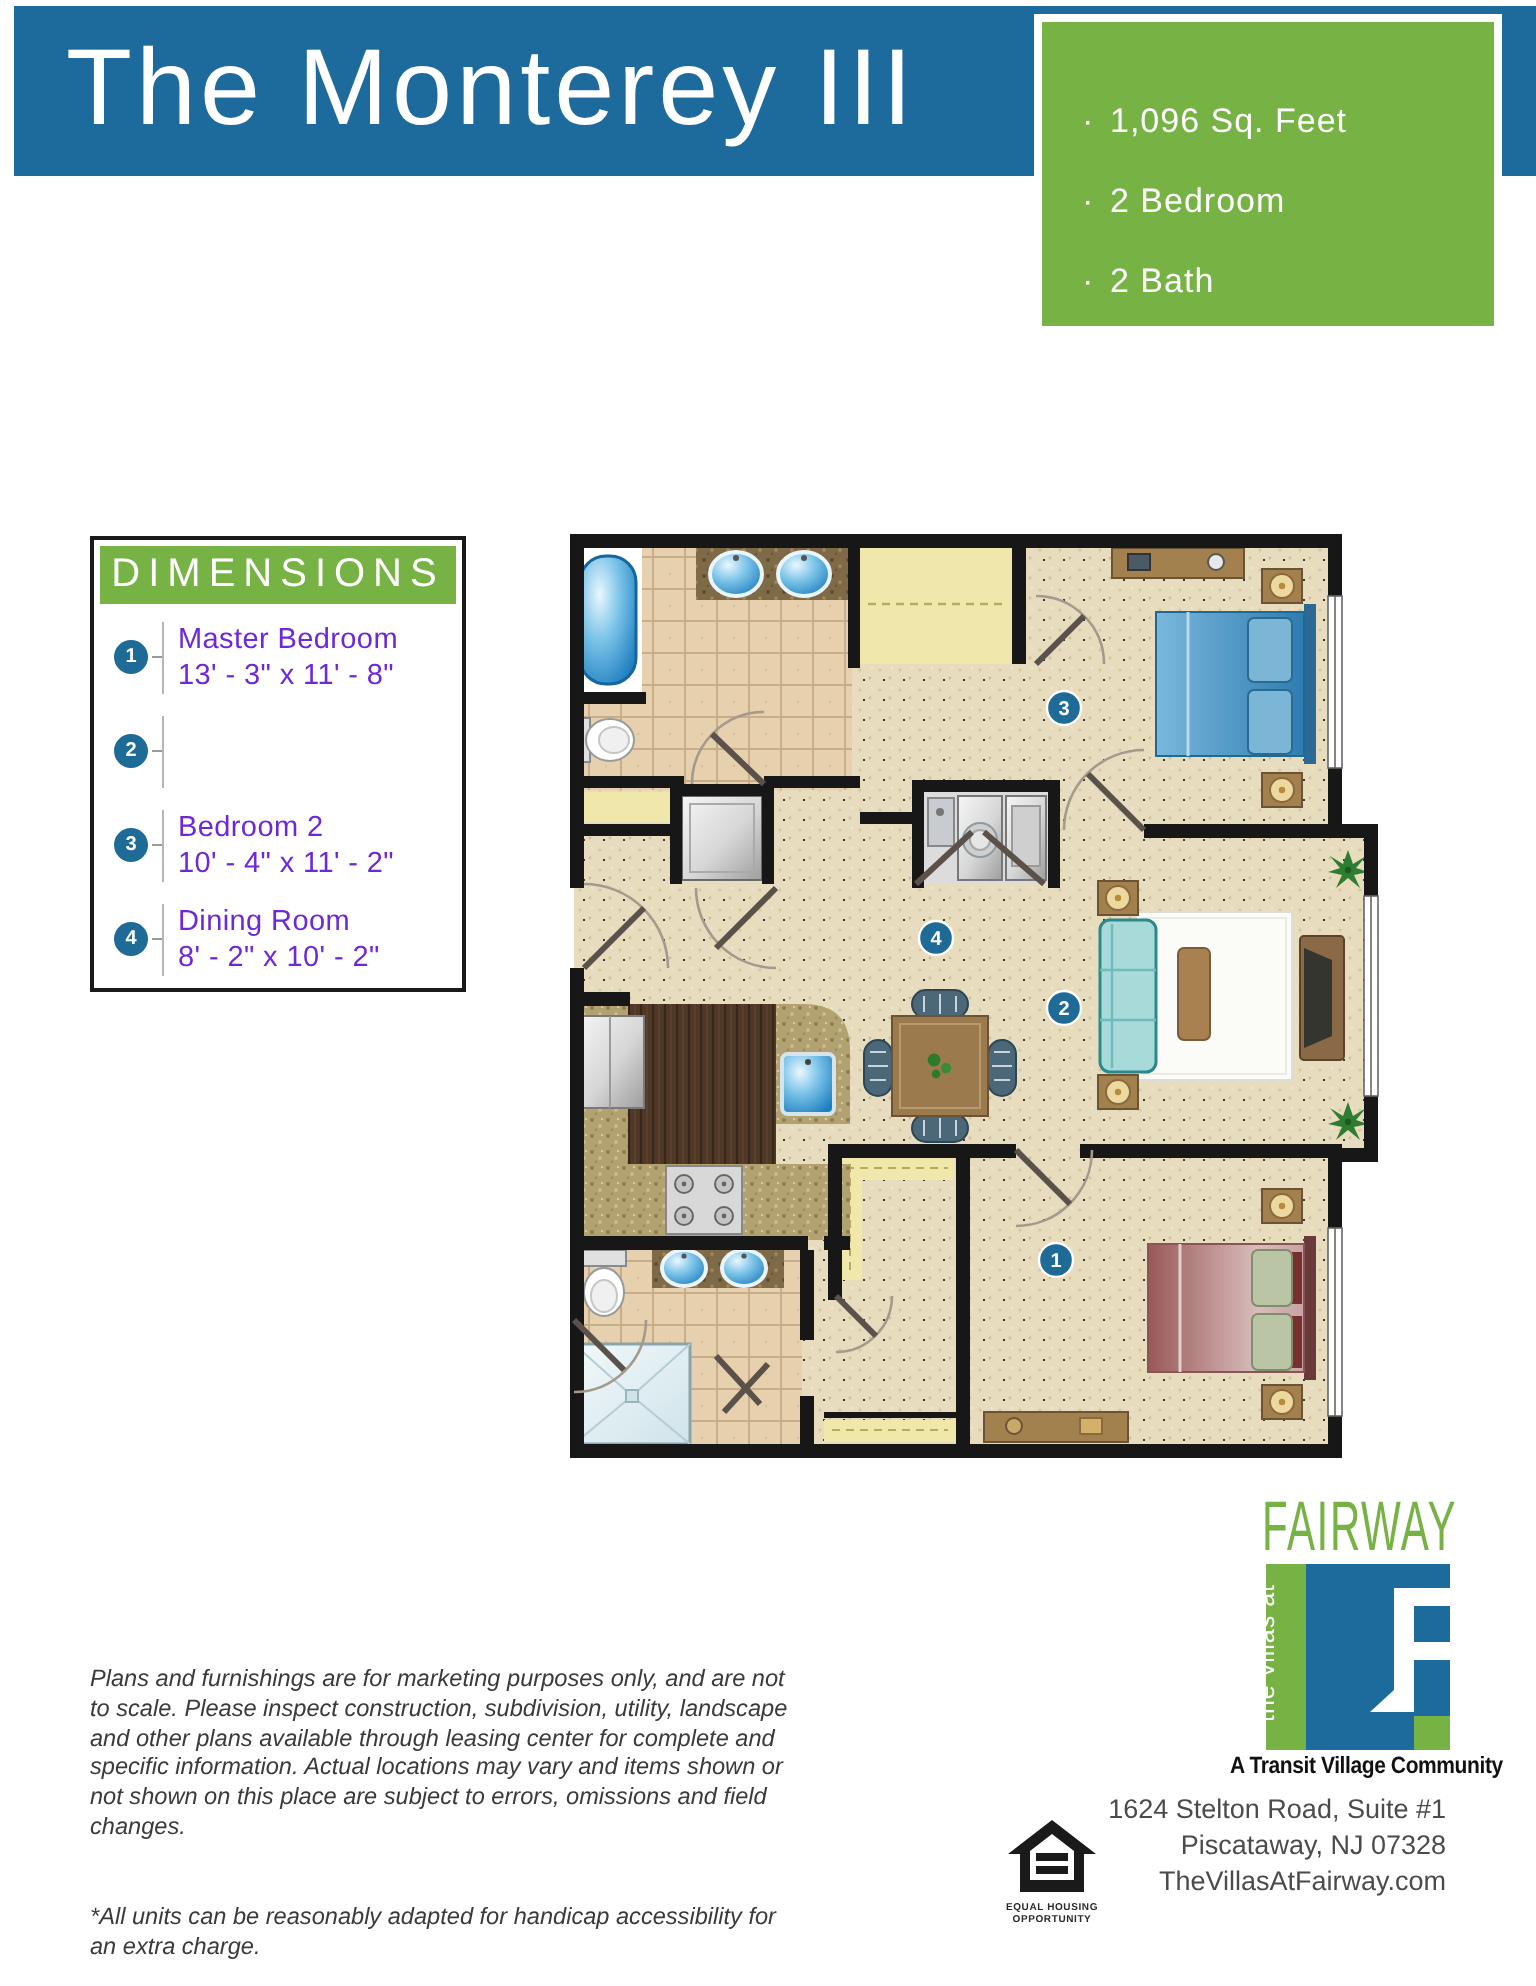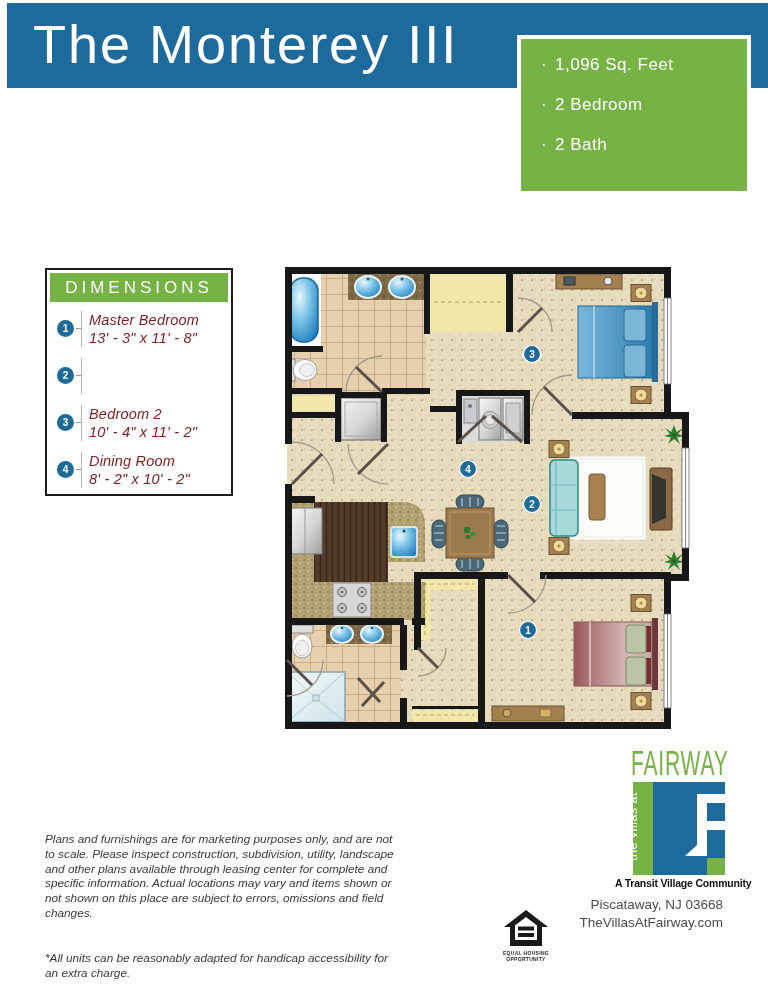--- a/index.html
+++ b/index.html
@@ -18,45 +18,45 @@
     position:absolute;left:7px;top:3px;width:761px;height:85px;
     background:var(--banner-blue);
   }
   .banner h1{
     position:absolute;left:26px;top:10px;
     font-size:54px;font-weight:300;color:#fff;letter-spacing:2px;
     white-space:nowrap;
   }
   
   .specs{
-    position:absolute;left:517px;top:35px;width:234px;height:160px;
+    position:absolute;left:517px;top:7px;width:234px;height:160px;
     background:var(--accent-green);border:4px solid #fff;
-    padding:16px 0 0 20px;
+    padding:40px 0 0 20px;
   }
   .specs .row{margin-bottom:20px;color:#fff;font-size:17px;font-weight:300;letter-spacing:.5px;}
   .specs .bullet{display:inline-block;width:14px;font-size:17px;}
   
   .dims{
     position:absolute;left:45px;top:268px;width:188px;height:228px;
     background:#fff;border:2px solid #1a1a1a;
   }
   .dims .hd{
     margin:3px;height:29px;background:var(--accent-green);
-    color:#fff;font-size:17px;letter-spacing:4px;font-weight:400;
+    color:#fff;font-size:20px;letter-spacing:4px;font-weight:400;
     display:flex;align-items:center;justify-content:center;
   }
   .dims .row{display:flex;align-items:center;height:47px;padding-left:10px;}
   .dims .badge{
     width:17px;height:17px;border-radius:50%;background:var(--badge-teal);
     color:#fff;font-size:10px;font-weight:bold;
     display:flex;align-items:center;justify-content:center;flex:0 0 17px;
   }
   .dims .dash{width:5px;height:1px;background:#9a9a9a;margin-left:2px;}
   .dims .vline{width:1px;height:36px;background:#b5b5b5;margin-right:7px;}
-  .dims .txt{font-size:14.5px;line-height:18px;color:#7f1d1d;letter-spacing:.2px;font-style:italic;}
+  .dims .txt{font-size:14.5px;line-height:18px;color:#6d28d9;letter-spacing:.2px;}
   
   .disclaimer{position:absolute;left:45px;top:832px;width:352px;font-size:11.8px;line-height:14.8px;color:#3a3a3a;font-style:italic;}
   .disclaimer .note{margin-top:30px;}
   
   .eho{position:absolute;left:496px;top:910px;width:60px;text-align:center;}
   .eho .lbl{font-size:5px;font-weight:bold;color:#2a2a2a;line-height:6px;letter-spacing:.3px;}
   
   .wordmark{
     position:absolute;left:631px;top:744px;
     font-size:27px;font-weight:400;color:var(--accent-green);
@@ -465,15 +465,16 @@
     <rect x="64" y="39" width="28" height="9"></rect>
     <polygon points="52,74 64,63 64,74"></polygon>
   </g>
   <rect x="74" y="76" width="18" height="17" fill="#76b244"></rect>
   <text x="10" y="0" transform="translate(4,89) rotate(-90)" font-size="12.5" fill="#ffffff" letter-spacing=".5">the villas at</text>
 </svg>
 
 <div class="tagline">A Transit Village Community</div>
 
 <div class="contact">
-  <div>Piscataway, NJ 03668</div>
+  <div>1624 Stelton Road, Suite #1</div>
+  <div>Piscataway, NJ 07328</div>
   <div>TheVillasAtFairway.com</div>
 </div>
 
 </body></html>

